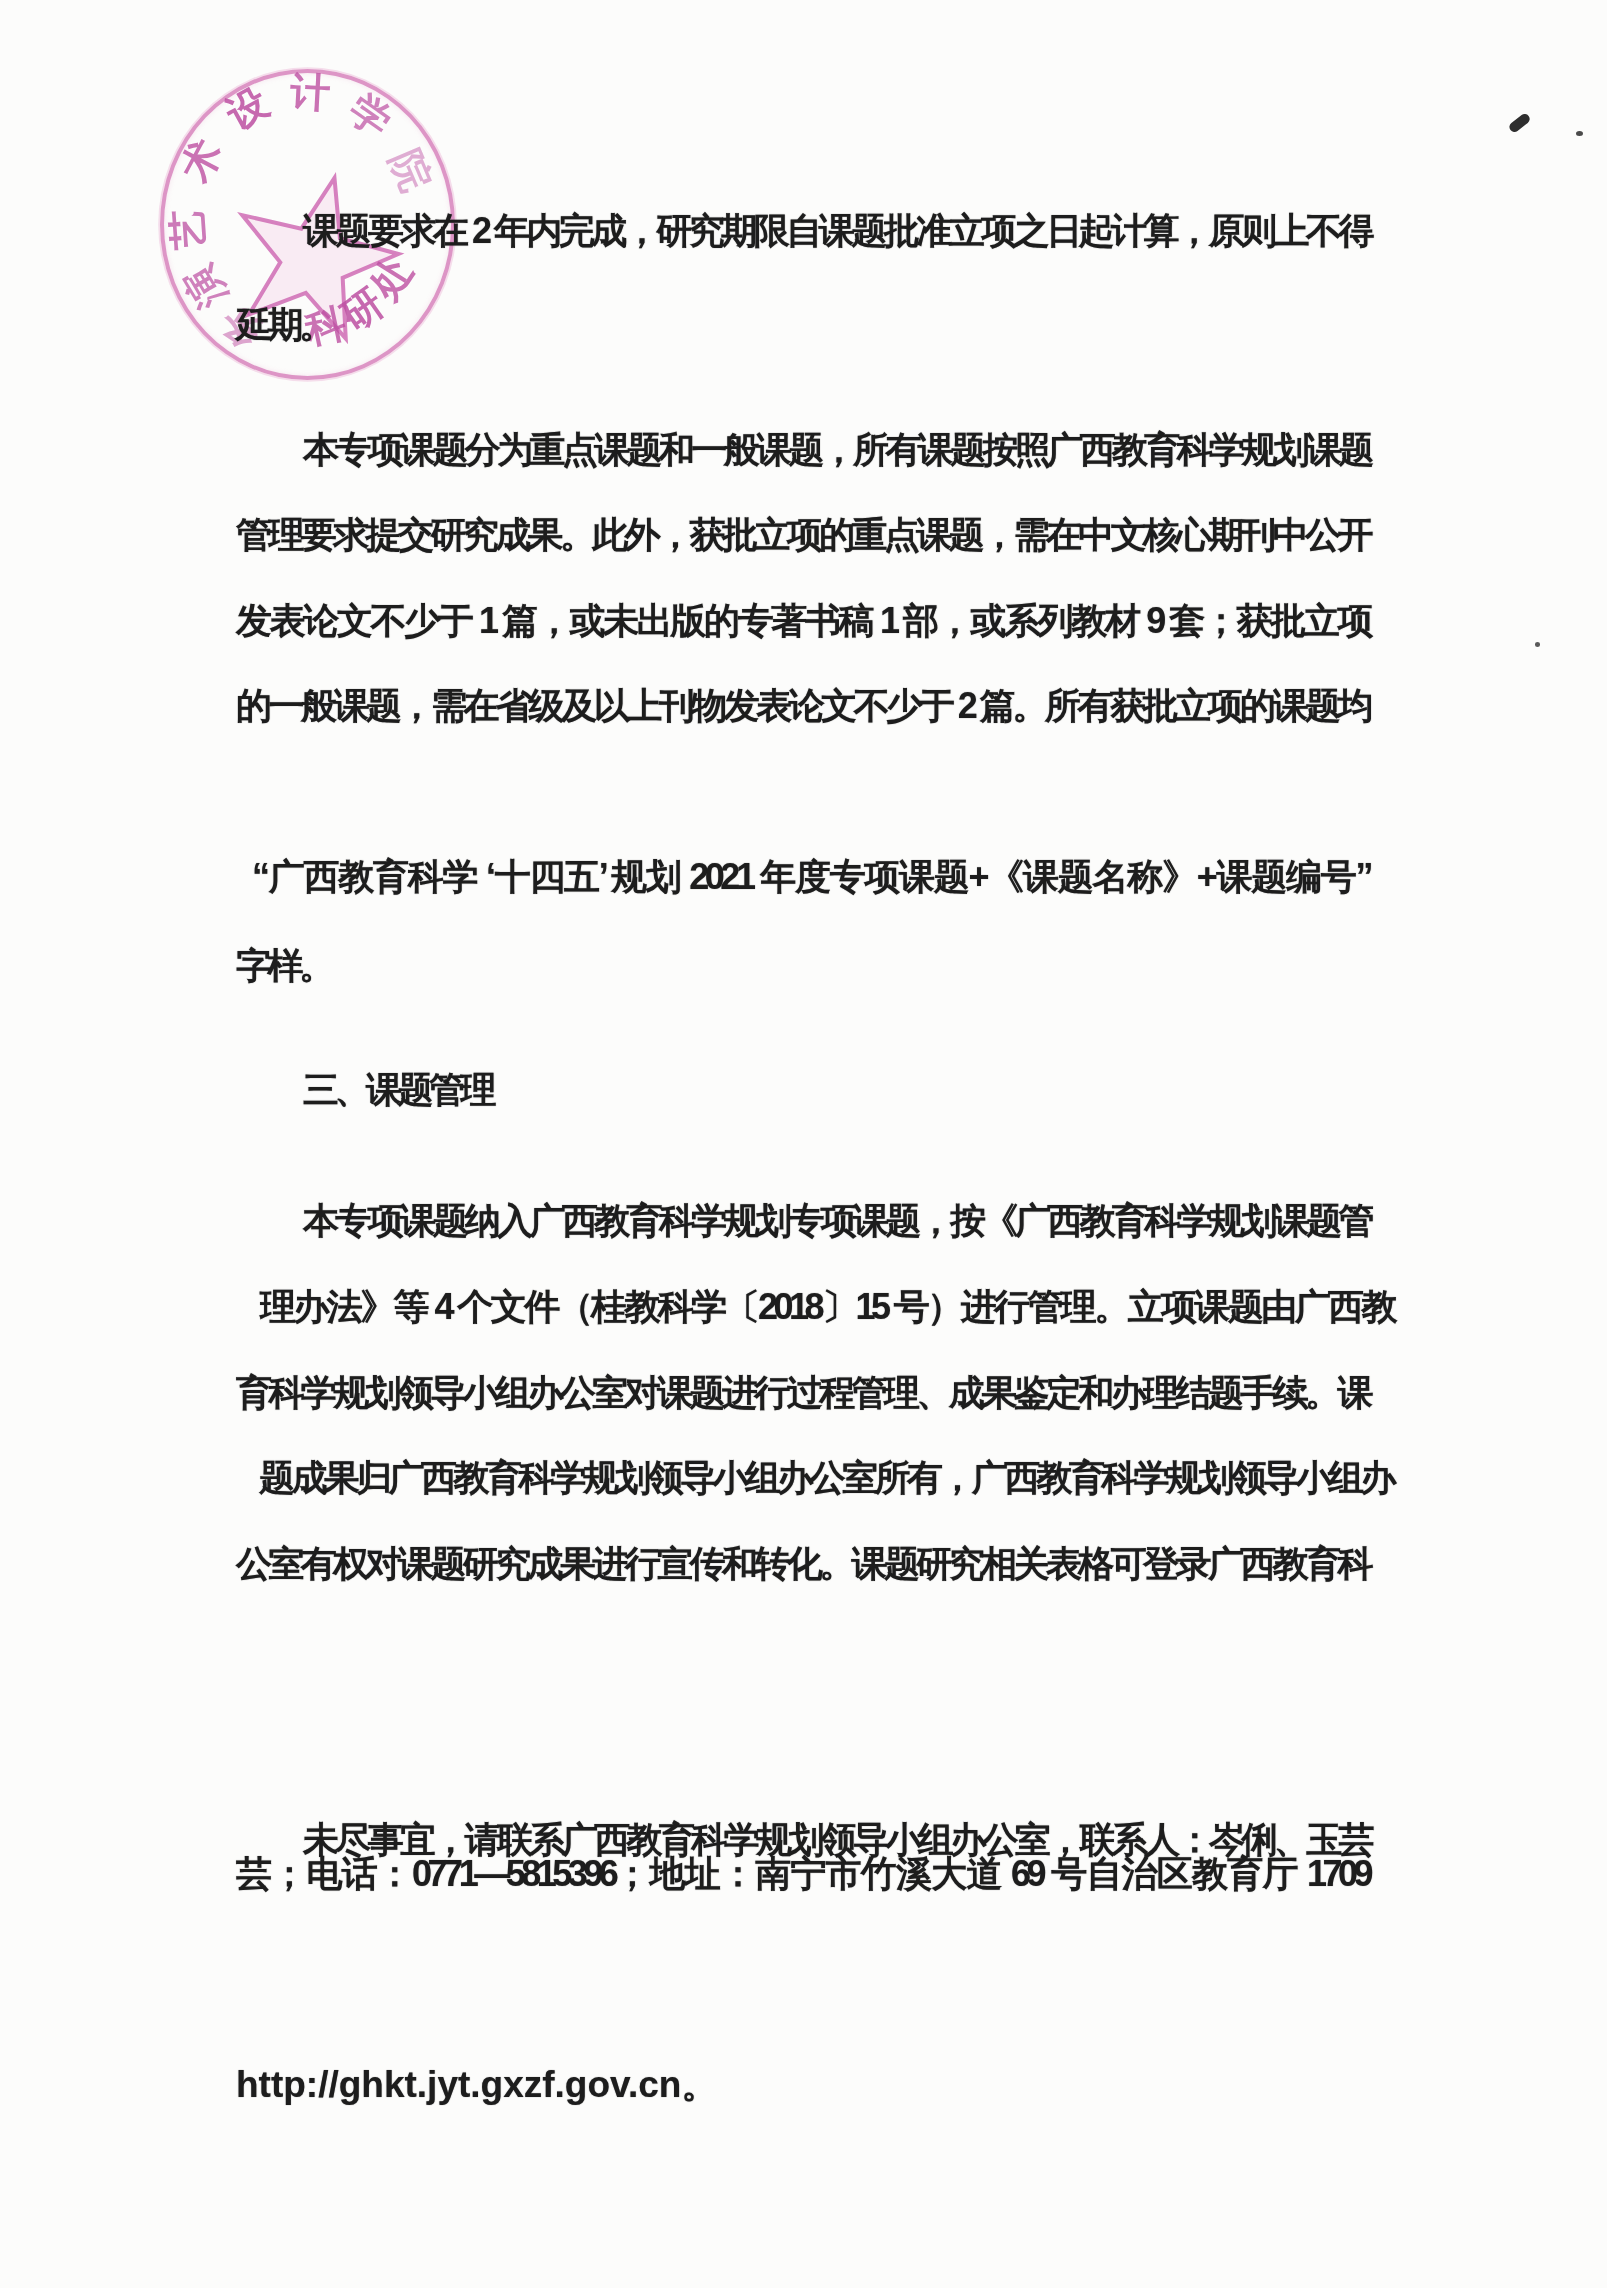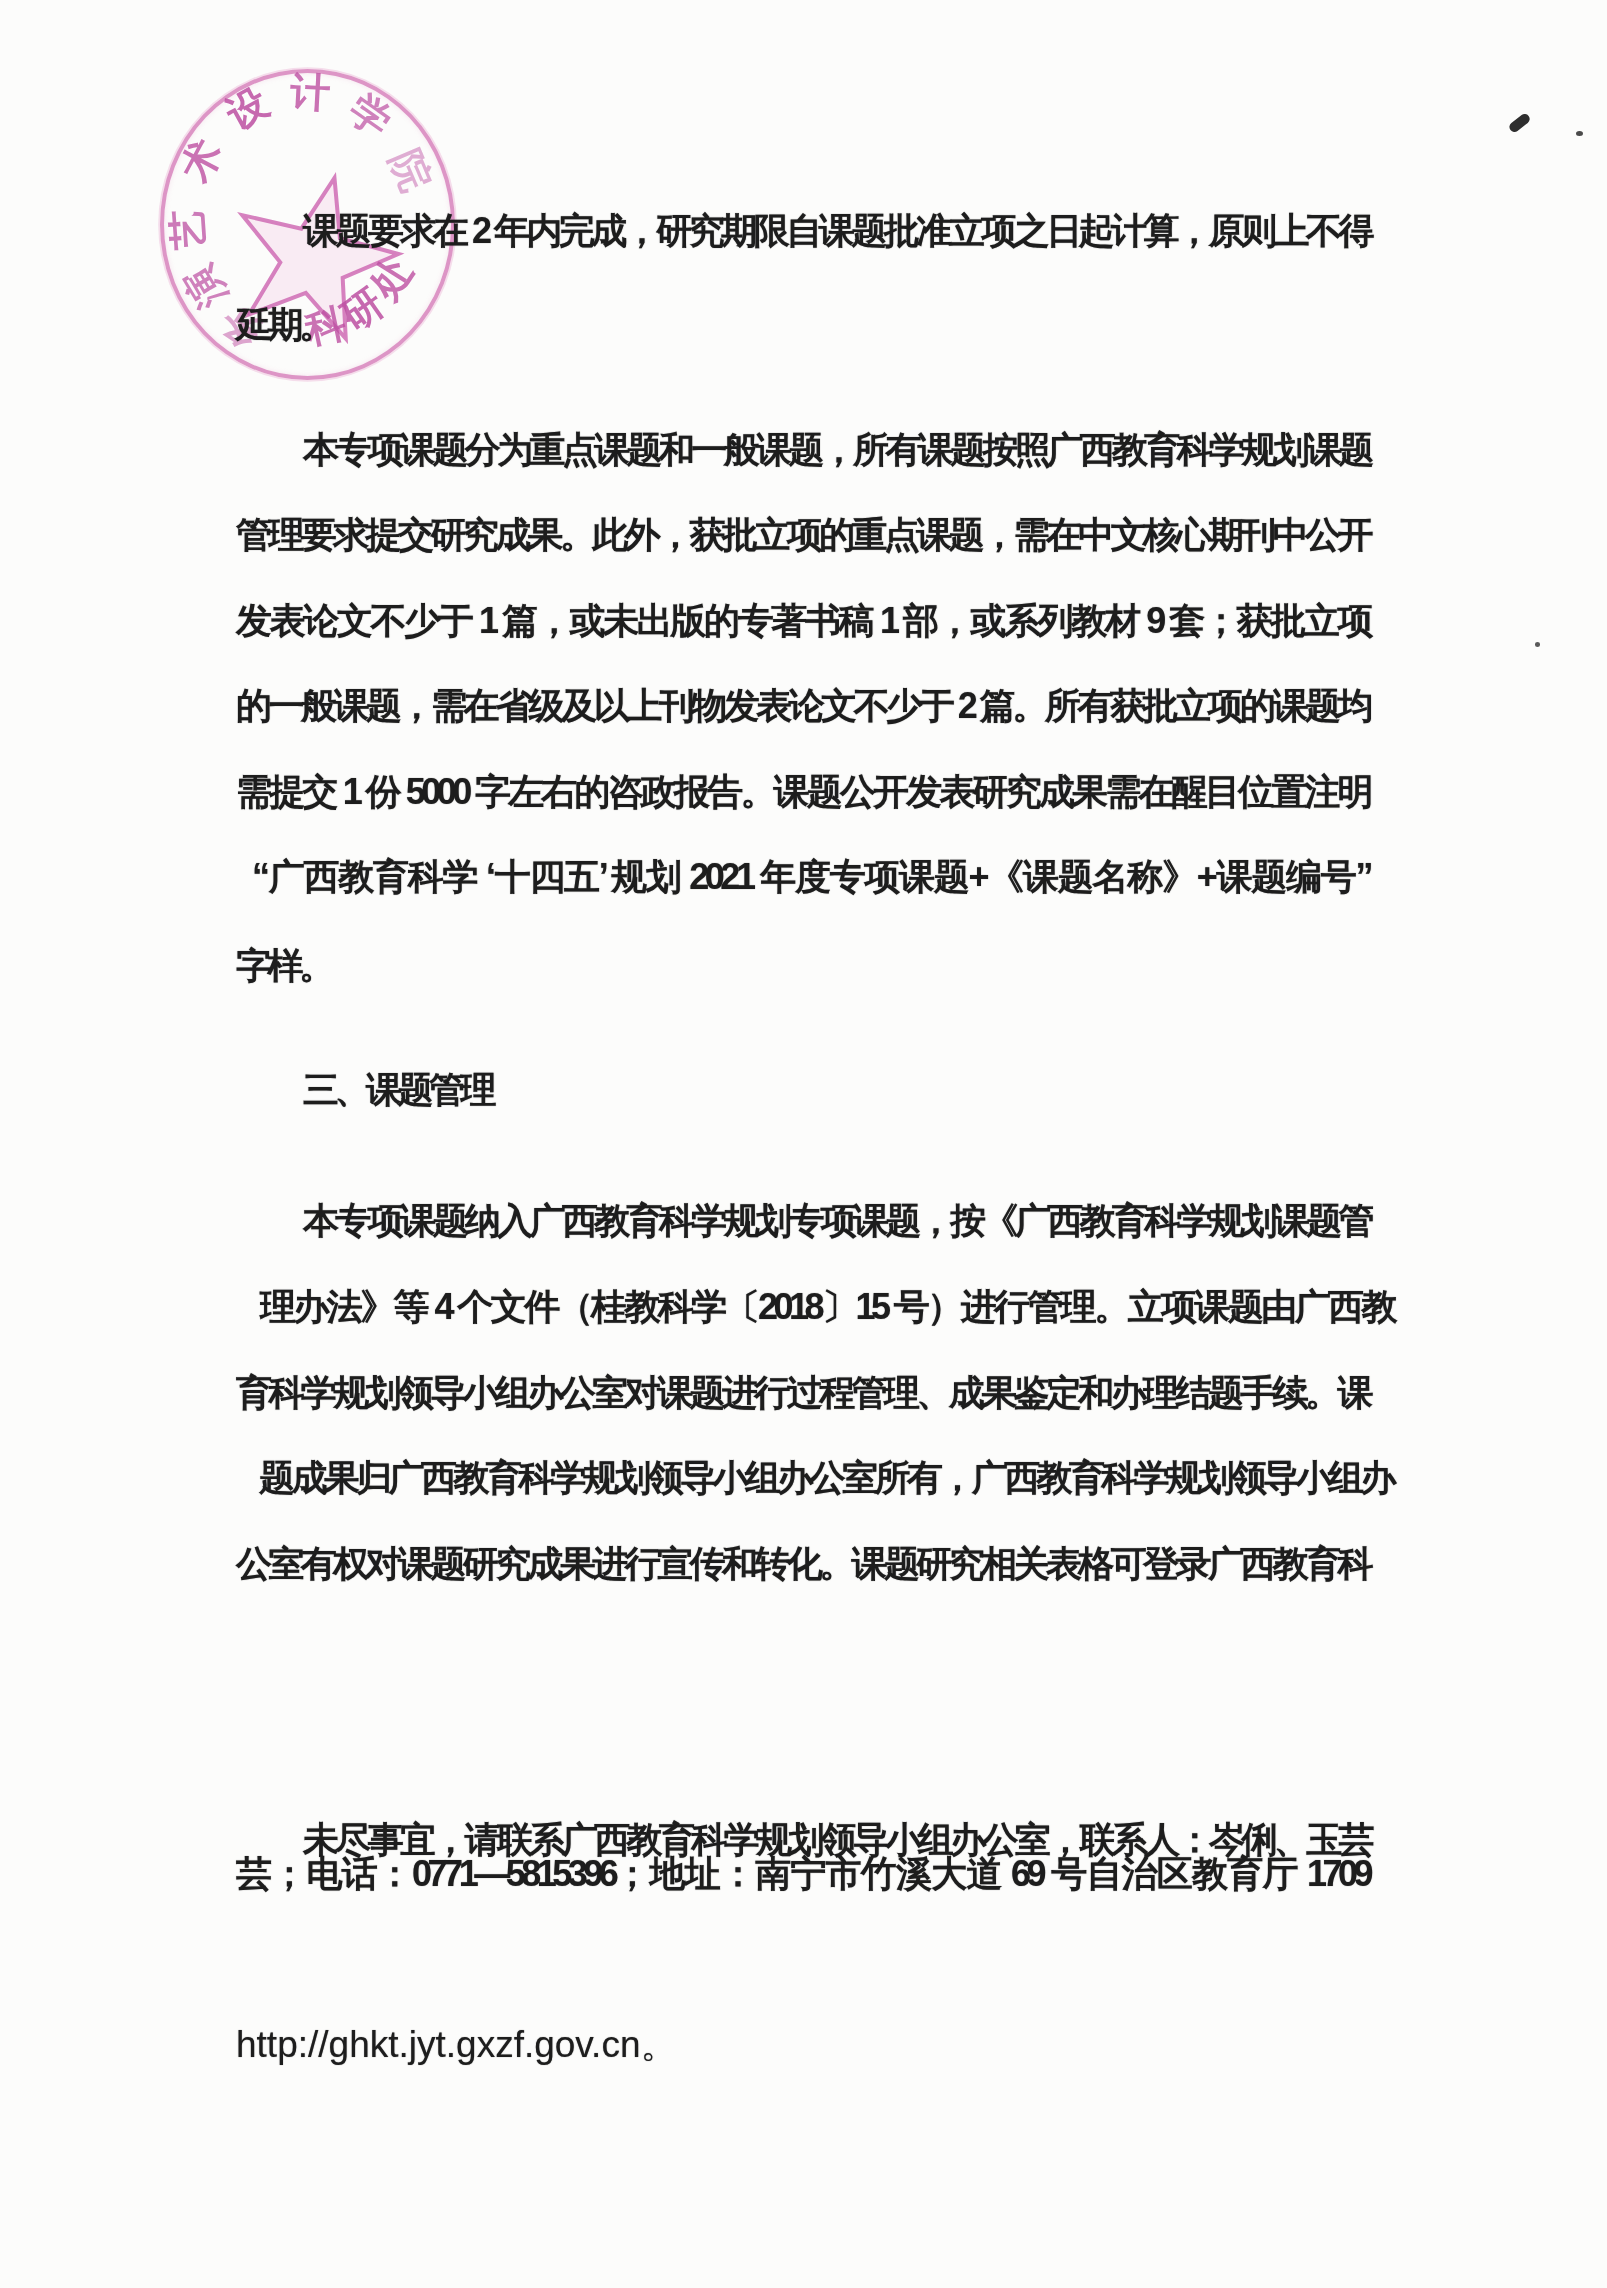--- a/index.html
+++ b/index.html
@@ -23,21 +23,21 @@
     font-weight:600;
     line-height:43px;
     letter-spacing:-4.5px;
     text-align:justify;
     text-shadow:0 0 1.1px rgba(25,25,25,0.55);
     white-space:normal;
   }
   .j  { text-align-last:justify; }
   .ind { padding-left:67px; width:1067px; }
   .qind { padding-left:16px; width:1117px; }
-  .latin { font-size:37px; letter-spacing:0px; font-weight:400; }
+  .latin { font-size:37px; letter-spacing:0px; font-weight:700;margin-top:40px; }
 
   
   .stamp { position:absolute; left:0; top:0; z-index:1; filter:blur(0.4px); }
   .stamp-ring {
     position:absolute; left:160px; top:69px;
     width:287px; height:303px;
     border:4.5px solid rgba(201,86,164,0.62);
     border-radius:50%;
     box-shadow:0 0 0 1.8px rgba(228,150,200,0.30), inset 0 0 5.3px rgba(228,150,200,0.25);
   }
@@ -80,21 +80,20 @@
     <span class="sc" style="left:370px; top:257px; transform:rotate(-58deg);  opacity:.8;">处</span>
   </div>
 
   <div class="ln j ind" style="top:209px;">课题要求在 2 年内完成，研究期限自课题批准立项之日起计算，原则上不得</div>
   <div class="ln" style="top:303px;">延期。</div>
 
   <div class="ln j" style="top:513px;">管理要求提交研究成果。此外，获批立项的重点课题，需在中文核心期刊中公开</div>
   <div class="ln j ind" style="top:428px;">本专项课题分为重点课题和一般课题，所有课题按照广西教育科学规划课题</div>
   <div class="ln j" style="top:599px;">发表论文不少于 1 篇，或未出版的专著书稿 1 部，或系列教材 9 套；获批立项</div>
   <div class="ln j" style="top:684px;">的一般课题，需在省级及以上刊物发表论文不少于 2 篇。所有获批立项的课题均</div>
-  <div class="ln j" style="top:770px;">需提交 1 份 5000 字左右的咨政报告。课题公开发表研究成果需在醒目位置注明</div>
   <div class="ln j qind" style="top:855px;">“广西教育科学 ‘十四五’ 规划 2021 年度专项课题+《课题名称》+课题编号”</div>
   <div class="ln" style="top:944px;">字样。</div>
 
   <div class="ln ind" style="top:1068px;">三、课题管理</div>
 
   <div class="ln j ind" style="top:1199px;">本专项课题纳入广西教育科学规划专项课题，按《广西教育科学规划课题管</div>
   <div class="ln j" style="top:1285px;margin-left:24px;">理办法》等 4 个文件（桂教科学〔2018〕15 号）进行管理。立项课题由广西教</div>
   <div class="ln j" style="top:1371px;">育科学规划领导小组办公室对课题进行过程管理、成果鉴定和办理结题手续。课</div>
   <div class="ln j" style="top:1456px;margin-left:23px;">题成果归广西教育科学规划领导小组办公室所有，广西教育科学规划领导小组办</div>
   <div class="ln j" style="top:1542px;">公室有权对课题研究成果进行宣传和转化。课题研究相关表格可登录广西教育科</div>

